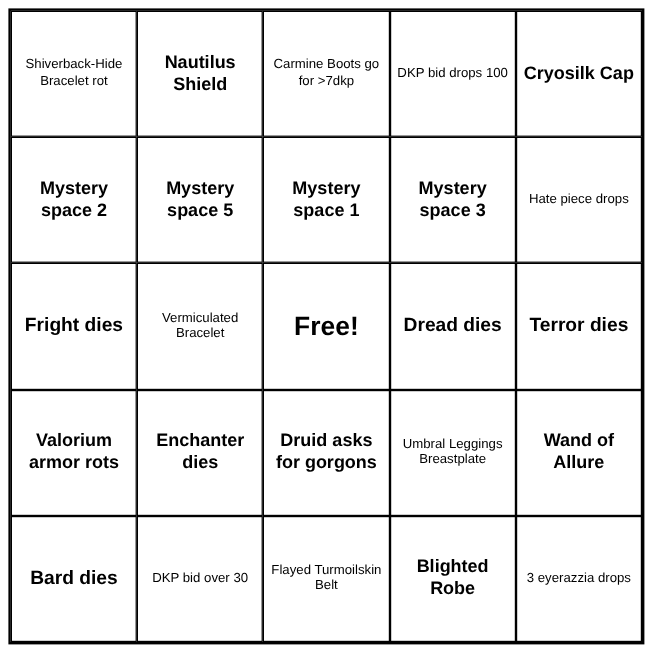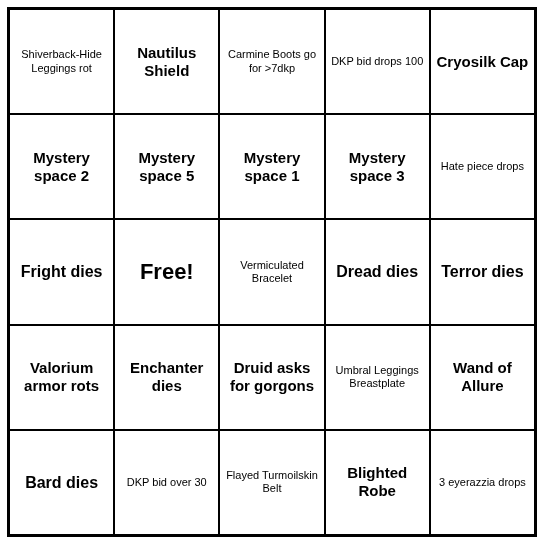--- a/index.html
+++ b/index.html
@@ -48,21 +48,21 @@
       font-size: 22px;
       font-weight: bold;
     }
   </style>
 </head>
 <body>
 
 <div class="bingo-container">
   <div class="bingo-grid" id="bingo-grid">
   <div class="cell">
-        <span class="cell-text">Shiverback-Hide Leggings rot</span>
+        <span class="cell-text">Shiverback-Hide Bracelet rot</span>
       </div>
       <div class="cell">
         <span class="cell-medium">Nautilus Shield</span>
       </div>
       <div class="cell">
         <span class="cell-text">Carmine Boots go for &gt;7dkp</span>
       </div>
       <div class="cell">
         <span class="cell-text">DKP bid drops 100</span>
       </div>
@@ -81,24 +81,24 @@
       <div class="cell">
         <span class="cell-medium">Mystery space 3</span>
       </div>
       <div class="cell">
         <span class="cell-text">Hate piece drops</span>
       </div>
       <div class="cell">
         <span class="cell-large">Fright dies</span>
       </div>
       <div class="cell">
-        <span class="cell-free">Free!</span>
+        <span class="cell-text">Vermiculated Bracelet</span>
       </div>
       <div class="cell">
-        <span class="cell-text">Vermiculated Bracelet</span>
+        <span class="cell-free">Free!</span>
       </div>
       <div class="cell">
         <span class="cell-large">Dread dies</span>
       </div>
       <div class="cell">
         <span class="cell-large">Terror dies</span>
       </div>
       <div class="cell">
         <span class="cell-medium">Valorium armor rots</span>
       </div>

